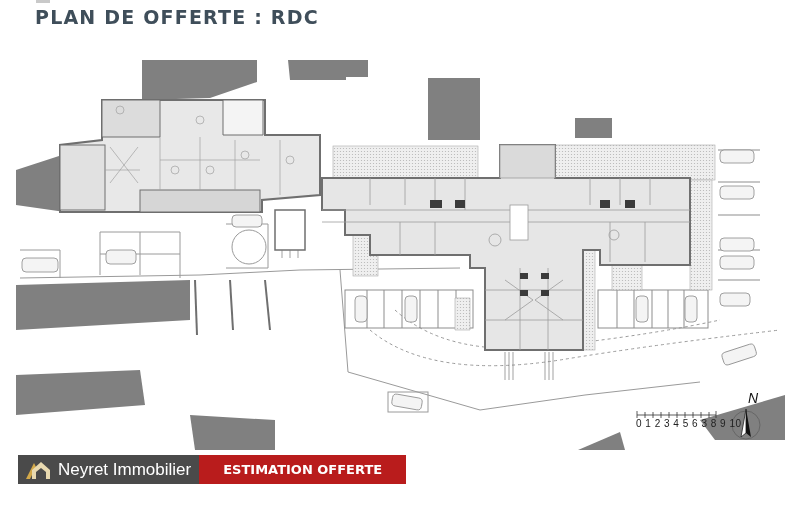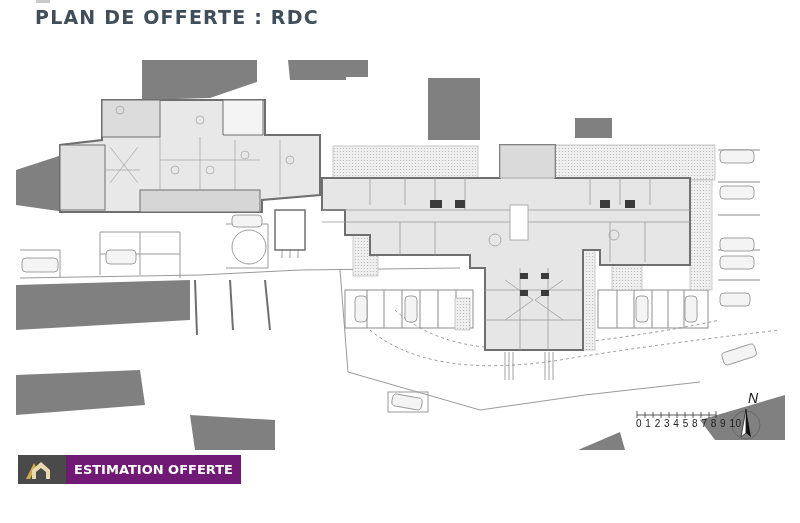--- a/index.html
+++ b/index.html
@@ -4,21 +4,21 @@
   <style>
     html, body { margin: 0; padding: 0; background: #ffffff; }
     body { width: 800px; height: 523px; position: relative; overflow: hidden; font-family: "DejaVu Sans", sans-serif; }
     .title-mark { position: absolute; left: 36px; top: 0; width: 14px; height: 3px; background: #c9c9c9; }
     .page-title { position: absolute; left: 35px; top: 6px; font-family: "DejaVu Sans", sans-serif; font-weight: bold; font-size: 19px; letter-spacing: 1.2px; color: #3f4e5a; white-space: nowrap; }
     .plan { position: absolute; left: 0; top: 40px; width: 800px; height: 410px; }
     .banner { position: absolute; left: 18px; top: 455px; height: 29px; display: flex; align-items: stretch; }
     .banner-left { background: #4a4a4a; display: flex; align-items: center; padding: 0 8px 0 6px; }
     .banner-logo { width: 28px; height: 22px; margin-right: 6px; }
     .banner-brand { color: #ffffff; font-family: "Liberation Sans", sans-serif; font-size: 17px; white-space: nowrap; }
-    .banner-right { background: #701a75; display: flex; align-items: center; padding: 0 8px; }
+    .banner-right { background: #b91c1c; display: flex; align-items: center; padding: 0 24px; }
     .banner-cta { color: #ffffff; font-family: "DejaVu Sans", sans-serif; font-weight: bold; font-size: 13px; white-space: nowrap; }
     .scale { position: absolute; left: 636px; top: 418px; font-family: "Liberation Sans", sans-serif; font-size: 10px; color: #222; white-space: nowrap; letter-spacing: 0.5px; }
     .north-label { position: absolute; left: 748px; top: 390px; font-family: "Liberation Sans", sans-serif; font-style: italic; font-size: 14px; color: #111; }
   </style>
 </head>
 <body>
 
 <div class="title-mark"></div>
 <div class="page-title">PLAN DE OFFERTE : RDC</div>
 
@@ -203,27 +203,28 @@
     <line x1="669" y1="412" x2="669" y2="418"></line>
     <line x1="677" y1="412" x2="677" y2="418"></line>
     <line x1="685" y1="412" x2="685" y2="418"></line>
     <line x1="693" y1="412" x2="693" y2="418"></line>
     <line x1="701" y1="412" x2="701" y2="418"></line>
     <line x1="709" y1="412" x2="709" y2="418"></line>
     <line x1="716" y1="411" x2="716" y2="418"></line>
   </g>
 </svg>
 
-<div class="scale">0 1 2 3 4 5 8 7 8 9 10</div>
+<div class="scale">0 1 2 3 4 5 6 3 8 9 10</div>
 <div class="north-label">N</div>
 
 <div class="banner">
   <div class="banner-left">
     <svg class="banner-logo" viewBox="0 0 28 22">
       <path d="M2,20 L10,4 L12,8 L6,20 Z" fill="#d3a94a"></path>
       <path d="M8,20 L8,11 L17,3 L26,11 L26,20 Z" fill="#e8d9b0"></path>
       <path d="M12,20 L12,13 L17,9 L22,13 L22,20 Z" fill="#4a4a4a"></path>
     </svg>
+    <span class="banner-brand">Neyret Immobilier</span>
   </div>
   <div class="banner-right">
     <span class="banner-cta">ESTIMATION OFFERTE</span>
   </div>
 </div>
 
 </body></html>

